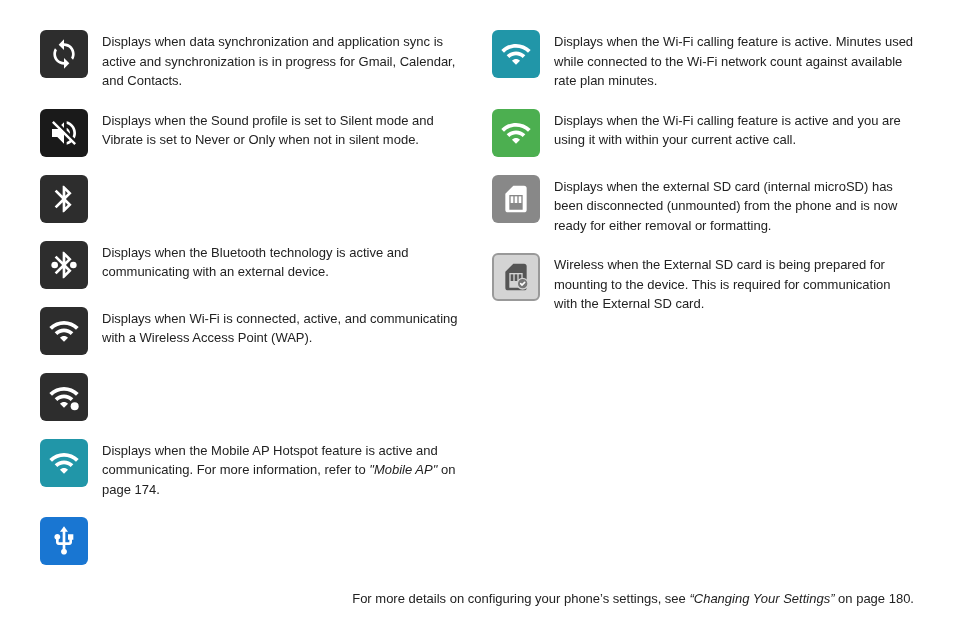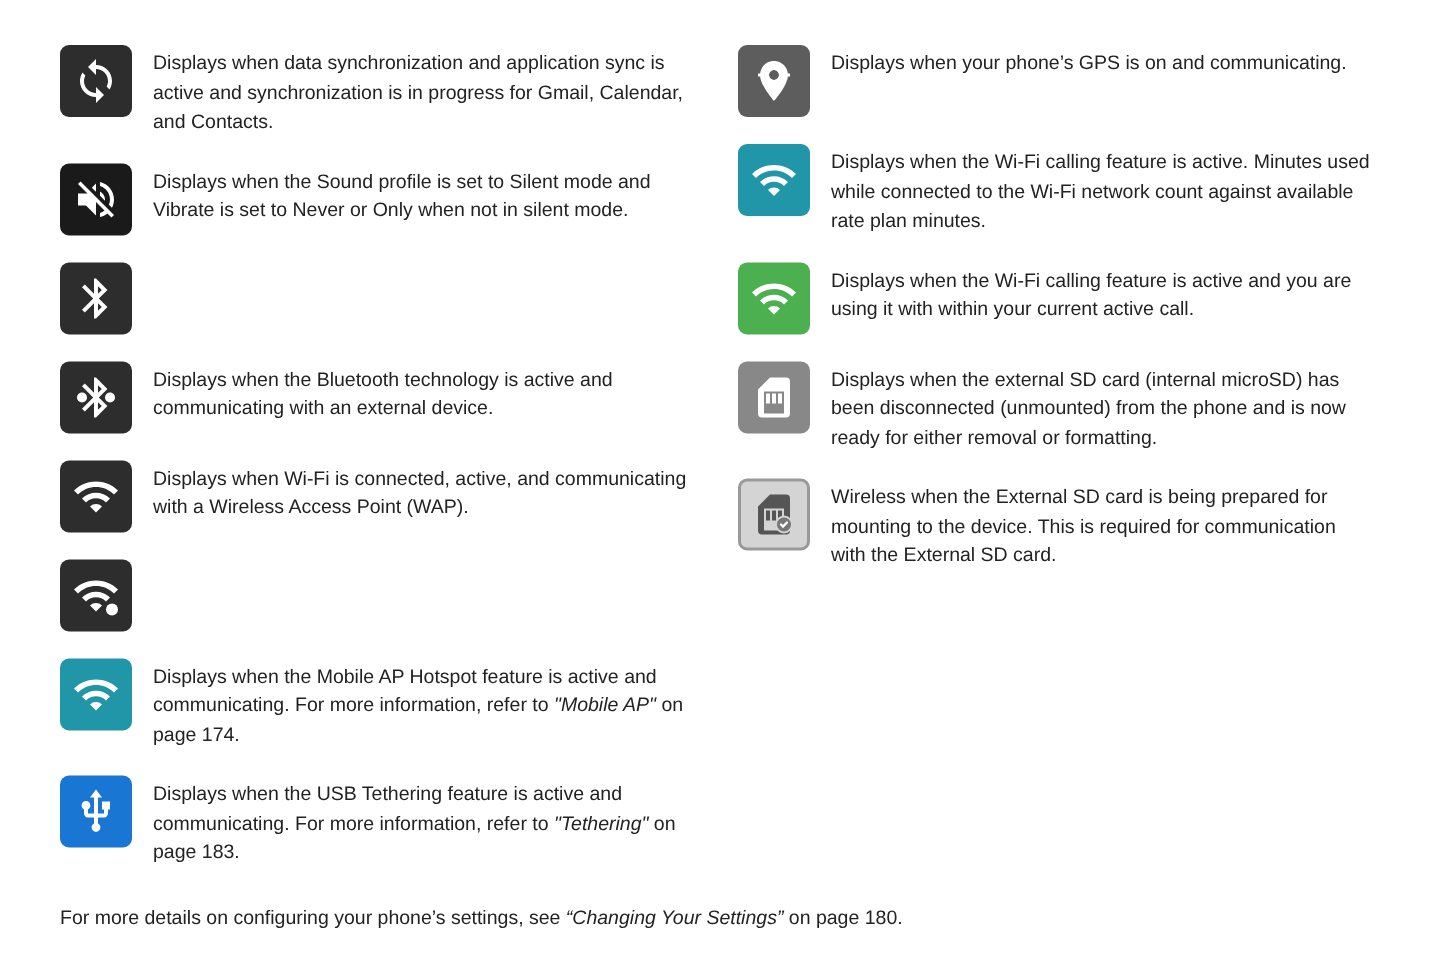--- a/index.html
+++ b/index.html
@@ -49,20 +49,21 @@
       font-size: 13px;
       padding-top: 2px;
     }
     .item-text em {
       font-style: italic;
     }
     .footer {
       margin-top: 24px;
       font-size: 13px;
       line-height: 1.6;
+      text-align: right;
     }
     .footer em {
       font-style: italic;
     }
 
     
     .bg-dark { background: #2d2d2d; }
     .bg-black { background: #1a1a1a; }
     .bg-blue { background: #2196a8; }
     .bg-green { background: #4caf50; }
@@ -139,40 +140,26 @@
       </div>
       <div class="item-text">Displays when the Mobile AP Hotspot feature is active and communicating. For more information, refer to <em>"Mobile AP"</em>  on page 174.</div>
     </div>
 
     <div class="item">
       <div class="icon-box bg-usb">
         <svg viewBox="0 0 24 24" fill="white">
           <path d="M15 7v4h1v2h-3V5h2l-3-4-3 4h2v8H8v-2.07c.7-.37 1.2-1.08 1.2-1.93 0-1.21-.99-2.2-2.2-2.2-1.21 0-2.2.99-2.2 2.2 0 .85.5 1.56 1.2 1.93V13c0 1.11.89 2 2 2h3v3.05c-.71.37-1.2 1.1-1.2 1.95 0 1.22.99 2.2 2.2 2.2 1.21 0 2.2-.98 2.2-2.2 0-.85-.49-1.58-1.2-1.95V15h3c1.11 0 2-.89 2-2v-2h1V7h-4z"></path>
         </svg>
       </div>
-      <div class="item-text">Displays when the USB Tethering feature is active and communicating. For more information, refer to <em>"Tethering"</em>  on page 183.</div>
     </div>
 
   </div>
 
   <div class="column">
 
-    <div class="item">
-      <div class="icon-box bg-gps">
-        <svg viewBox="0 0 24 24" fill="white">
-          <path d="M12 2C8.13 2 5 5.13 5 9c0 5.25 7 13 7 13s7-7.75 7-13c0-3.87-3.13-7-7-7zm0 9.5c-1.38 0-2.5-1.12-2.5-2.5s1.12-2.5 2.5-2.5 2.5 1.12 2.5 2.5-1.12 2.5-2.5 2.5z"></path>
-          <circle cx="12" cy="9" r="3" fill="none" stroke="white" stroke-width="1"></circle>
-          <line x1="12" y1="2" x2="12" y2="4" stroke="white" stroke-width="1.5"></line>
-          <line x1="12" y1="14" x2="12" y2="16" stroke="white" stroke-width="1.5"></line>
-          <line x1="6" y1="9" x2="4" y2="9" stroke="white" stroke-width="1.5"></line>
-          <line x1="20" y1="9" x2="18" y2="9" stroke="white" stroke-width="1.5"></line>
-        </svg>
-      </div>
-      <div class="item-text">Displays when your phone’s GPS is on and communicating.</div>
-    </div>
 
     <div class="item">
       <div class="icon-box bg-blue">
         <svg viewBox="0 0 24 24" fill="white">
           <path d="M1 9l2 2c4.97-4.97 13.03-4.97 18 0l2-2C16.93 2.93 7.08 2.93 1 9zm8 8l3 3 3-3c-1.65-1.66-4.34-1.66-6 0zm-4-4l2 2c2.76-2.76 7.24-2.76 10 0l2-2C15.14 9.14 8.87 9.14 5 13z"></path>
         </svg>
       </div>
       <div class="item-text">Displays when the Wi-Fi calling feature is active. Minutes used while connected to the Wi-Fi network count against available rate plan minutes.</div>
     </div>
 

